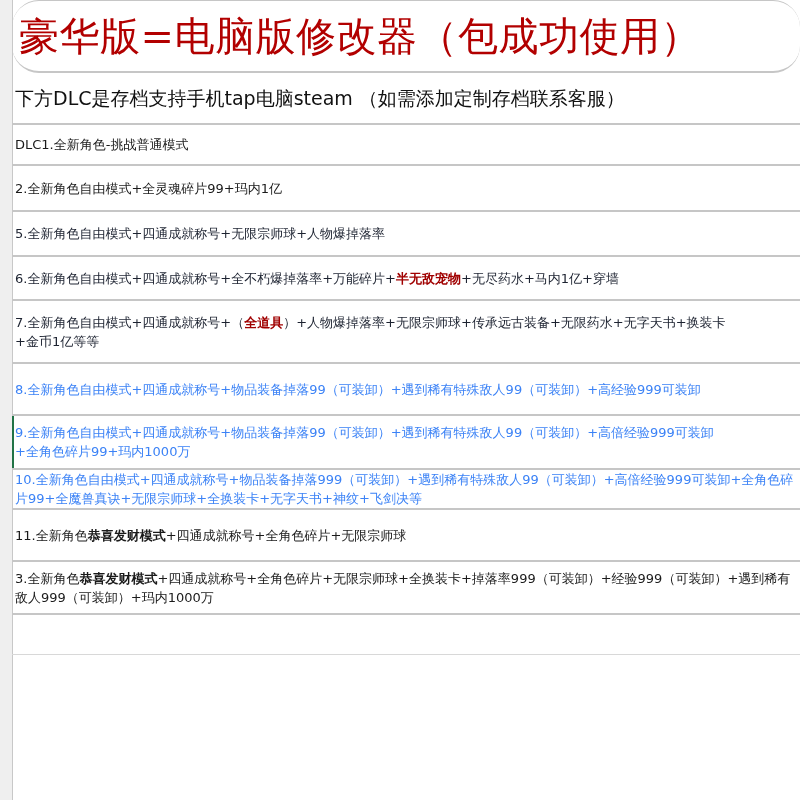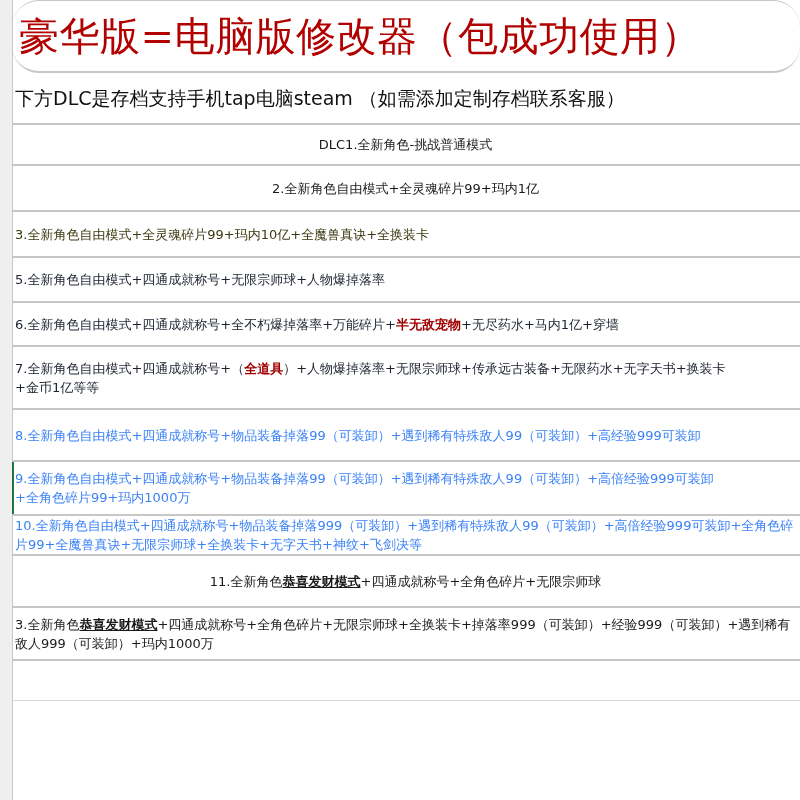--- a/index.html
+++ b/index.html
@@ -6,26 +6,26 @@
   body{width:800px;height:800px;overflow:hidden;background:#ffffff;position:relative;
        font-family:"DejaVu Sans","Liberation Sans",sans-serif;}
   .rowhdr{position:absolute;left:0;top:0;width:12px;height:800px;background:#efefef;border-right:1px solid #c8c8c8;}
   .sheet{position:absolute;left:12px;top:0;width:788px;}
   .row{position:relative;box-sizing:border-box;border-bottom:2px solid #c6c6c6;display:flex;align-items:center;padding-left:3px;}
   .row .txt{line-height:19px;font-size:13px;white-space:normal;word-break:break-all;padding-right:4px;}
   .title{height:73px;border-top:1px solid #c6c6c6;border-radius:27px;}
   .title .txt{font-family:"DejaVu Serif","Liberation Serif",serif;font-size:40px;line-height:50px;color:#b20000;letter-spacing:0.5px;padding-left:4px;white-space:nowrap;}
   .subtitle{height:52px;}
   .subtitle .txt{font-size:19px;line-height:24px;color:#111;white-space:nowrap;}
-  .c-black{color:#1a1a1a;justify-content:center;}
+  .c-black{color:#1a1a1a;}
   .c-olive{color:#3a3a10;}
   .c-navy{color:#1c2230;}
   .c-brown{color:#3b82f6;}
   .hl{color:#a00000;font-weight:bold;}
-  .bold{font-weight:bold;color:#1a1a1a;text-decoration:underline;}
+  .bold{font-weight:bold;color:#1a1a1a;}
   .num-red{color:#a00000;font-weight:bold;}
   .selected{box-shadow:inset 2px 0 0 #217346;}
 </style>
 </head>
 <body>
 
 <div class="rowhdr"></div>
 
 <div class="sheet">
   <div class="row title">
@@ -33,23 +33,20 @@
   </div>
   <div class="row subtitle">
     <span class="txt">下方DLC是存档支持手机tap电脑steam （如需添加定制存档联系客服）</span>
   </div>
 
   <div class="row c-black" style="height:41px">
       <span class="txt"><span>DLC1.全新角色-挑战普通模式</span></span>
     </div>
   <div class="row c-black" style="height:46px">
       <span class="txt"><span>2.全新角色自由模式+全灵魂碎片99+玛内1亿</span></span>
-    </div>
-  <div class="row c-olive" style="height:46px">
-      <span class="txt"><span>3.全新角色自由模式+全灵魂碎片99+玛内10亿+全魔兽真诀+全换装卡</span></span>
     </div>
   <div class="row c-navy" style="height:45px">
       <span class="txt"><span>5.全新角色自由模式+四通成就称号+无限宗师球+人物爆掉落率</span></span>
     </div>
   <div class="row c-navy" style="height:44px">
       <span class="txt"><span>6.全新角色自由模式+四通成就称号+全不朽爆掉落率+万能碎片+</span><span class="hl">半无敌宠物</span><span>+无尽药水+马内1亿+穿墙</span></span>
     </div>
   <div class="row c-navy" style="height:63px">
       <span class="txt"><span>7.全新角色自由模式+四通成就称号+（</span><span class="hl">全道具</span><span>）+人物爆掉落率+无限宗师球+传承远古装备+无限药水+无字天书+换装卡</span><br><span>+金币1亿等等</span></span>
     </div>

